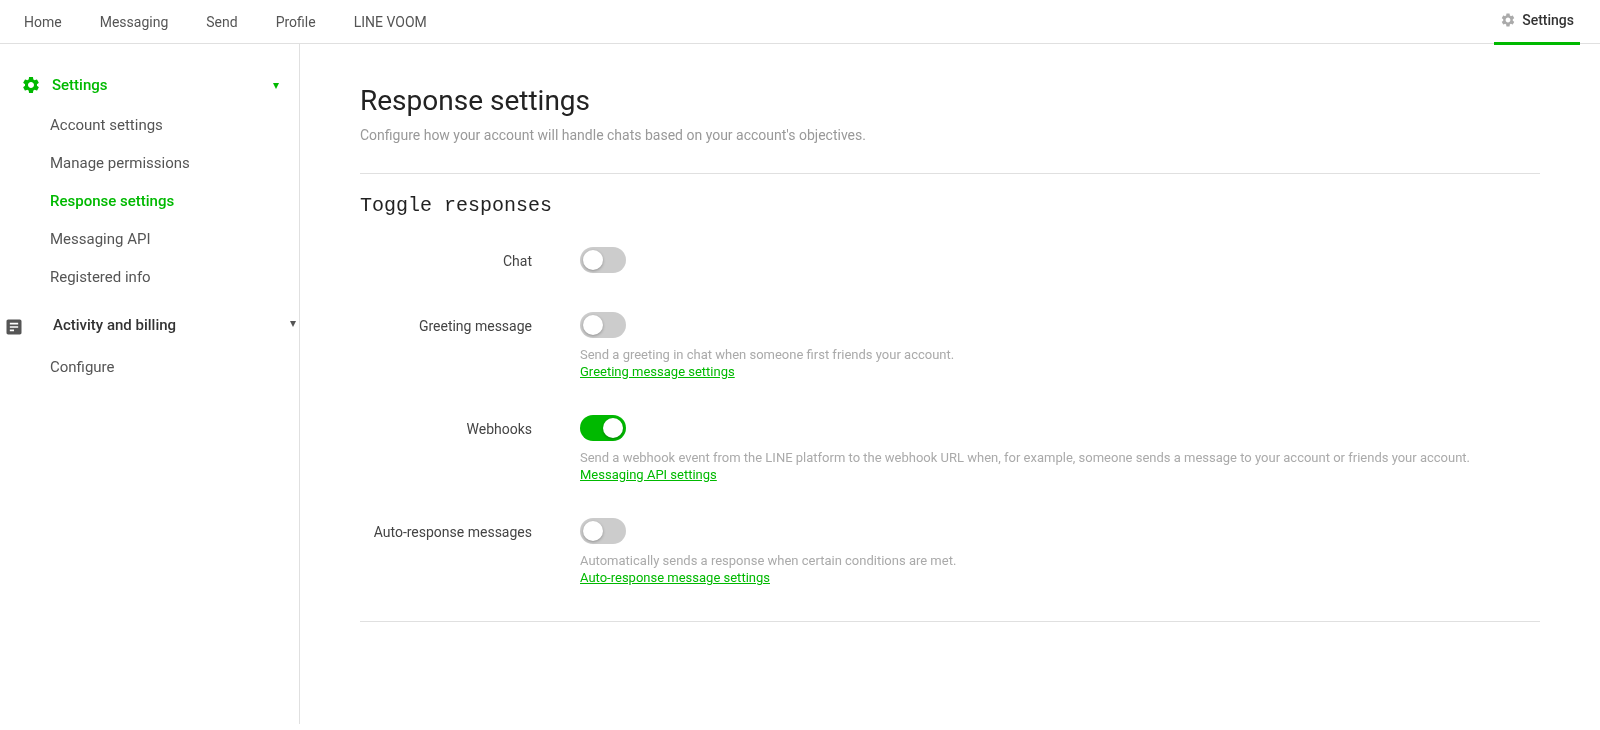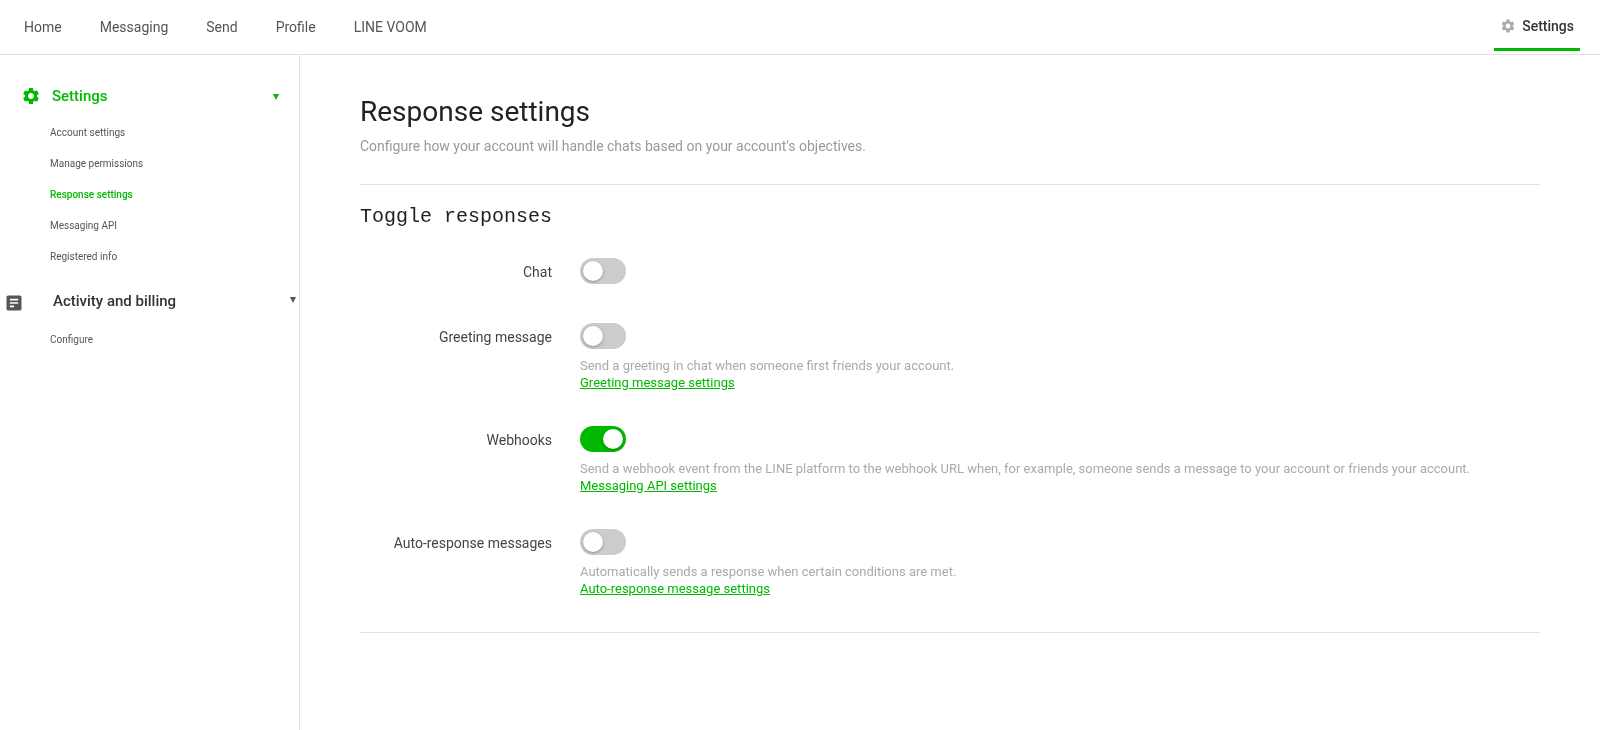--- a/index.html
+++ b/index.html
@@ -2,21 +2,21 @@
 <html><head>
   <meta charset="utf-8">
   <style>
     * { box-sizing: border-box; margin: 0; padding: 0; }
     body { font-family: -apple-system, BlinkMacSystemFont, 'Segoe UI', Roboto, sans-serif; background: #fff; color: #333; font-size: 14px; }
 
     
     .top-nav {
       display: flex;
       align-items: center;
-      height: 55px;
+      height: 44px;
       border-bottom: 1px solid #e0e0e0;
       padding: 0 20px;
       position: relative;
     }
     .nav-links {
       display: flex;
       gap: 30px;
       align-items: center;
     }
     .nav-link {
@@ -66,21 +66,21 @@
     }
     .sidebar-section-header .chevron {
       margin-left: auto;
       font-size: 12px;
       color: #00b900;
     }
     .sidebar-item {
       padding: 10px 20px 10px 50px;
       cursor: pointer;
       color: #555;
-      font-size: 10px;
+      font-size: 15px;
     }
     .sidebar-item.active { color: #00b900; font-weight: 500; }
     .sidebar-section-header2 {
       display: flex;
       align-items: flex-start;
       padding: 10px 3px;
       cursor: pointer;
       font-size: 15px;
       font-weight: 500;
       color: #333;
@@ -134,21 +134,21 @@
     
     .toggle-row {
       display: flex;
       align-items: flex-start;
       margin-bottom: 36px;
     }
     .toggle-label {
       width: 220px;
       min-width: 220px;
       text-align: right;
-      padding-right: 28px;
+      padding-right: 48px;
       font-size: 14px;
       color: #444;
       padding-top: 6px;
     }
     .toggle-content {
       flex: 1;
     }
     .toggle-desc {
       color: #aaa;
       font-size: 13px;

